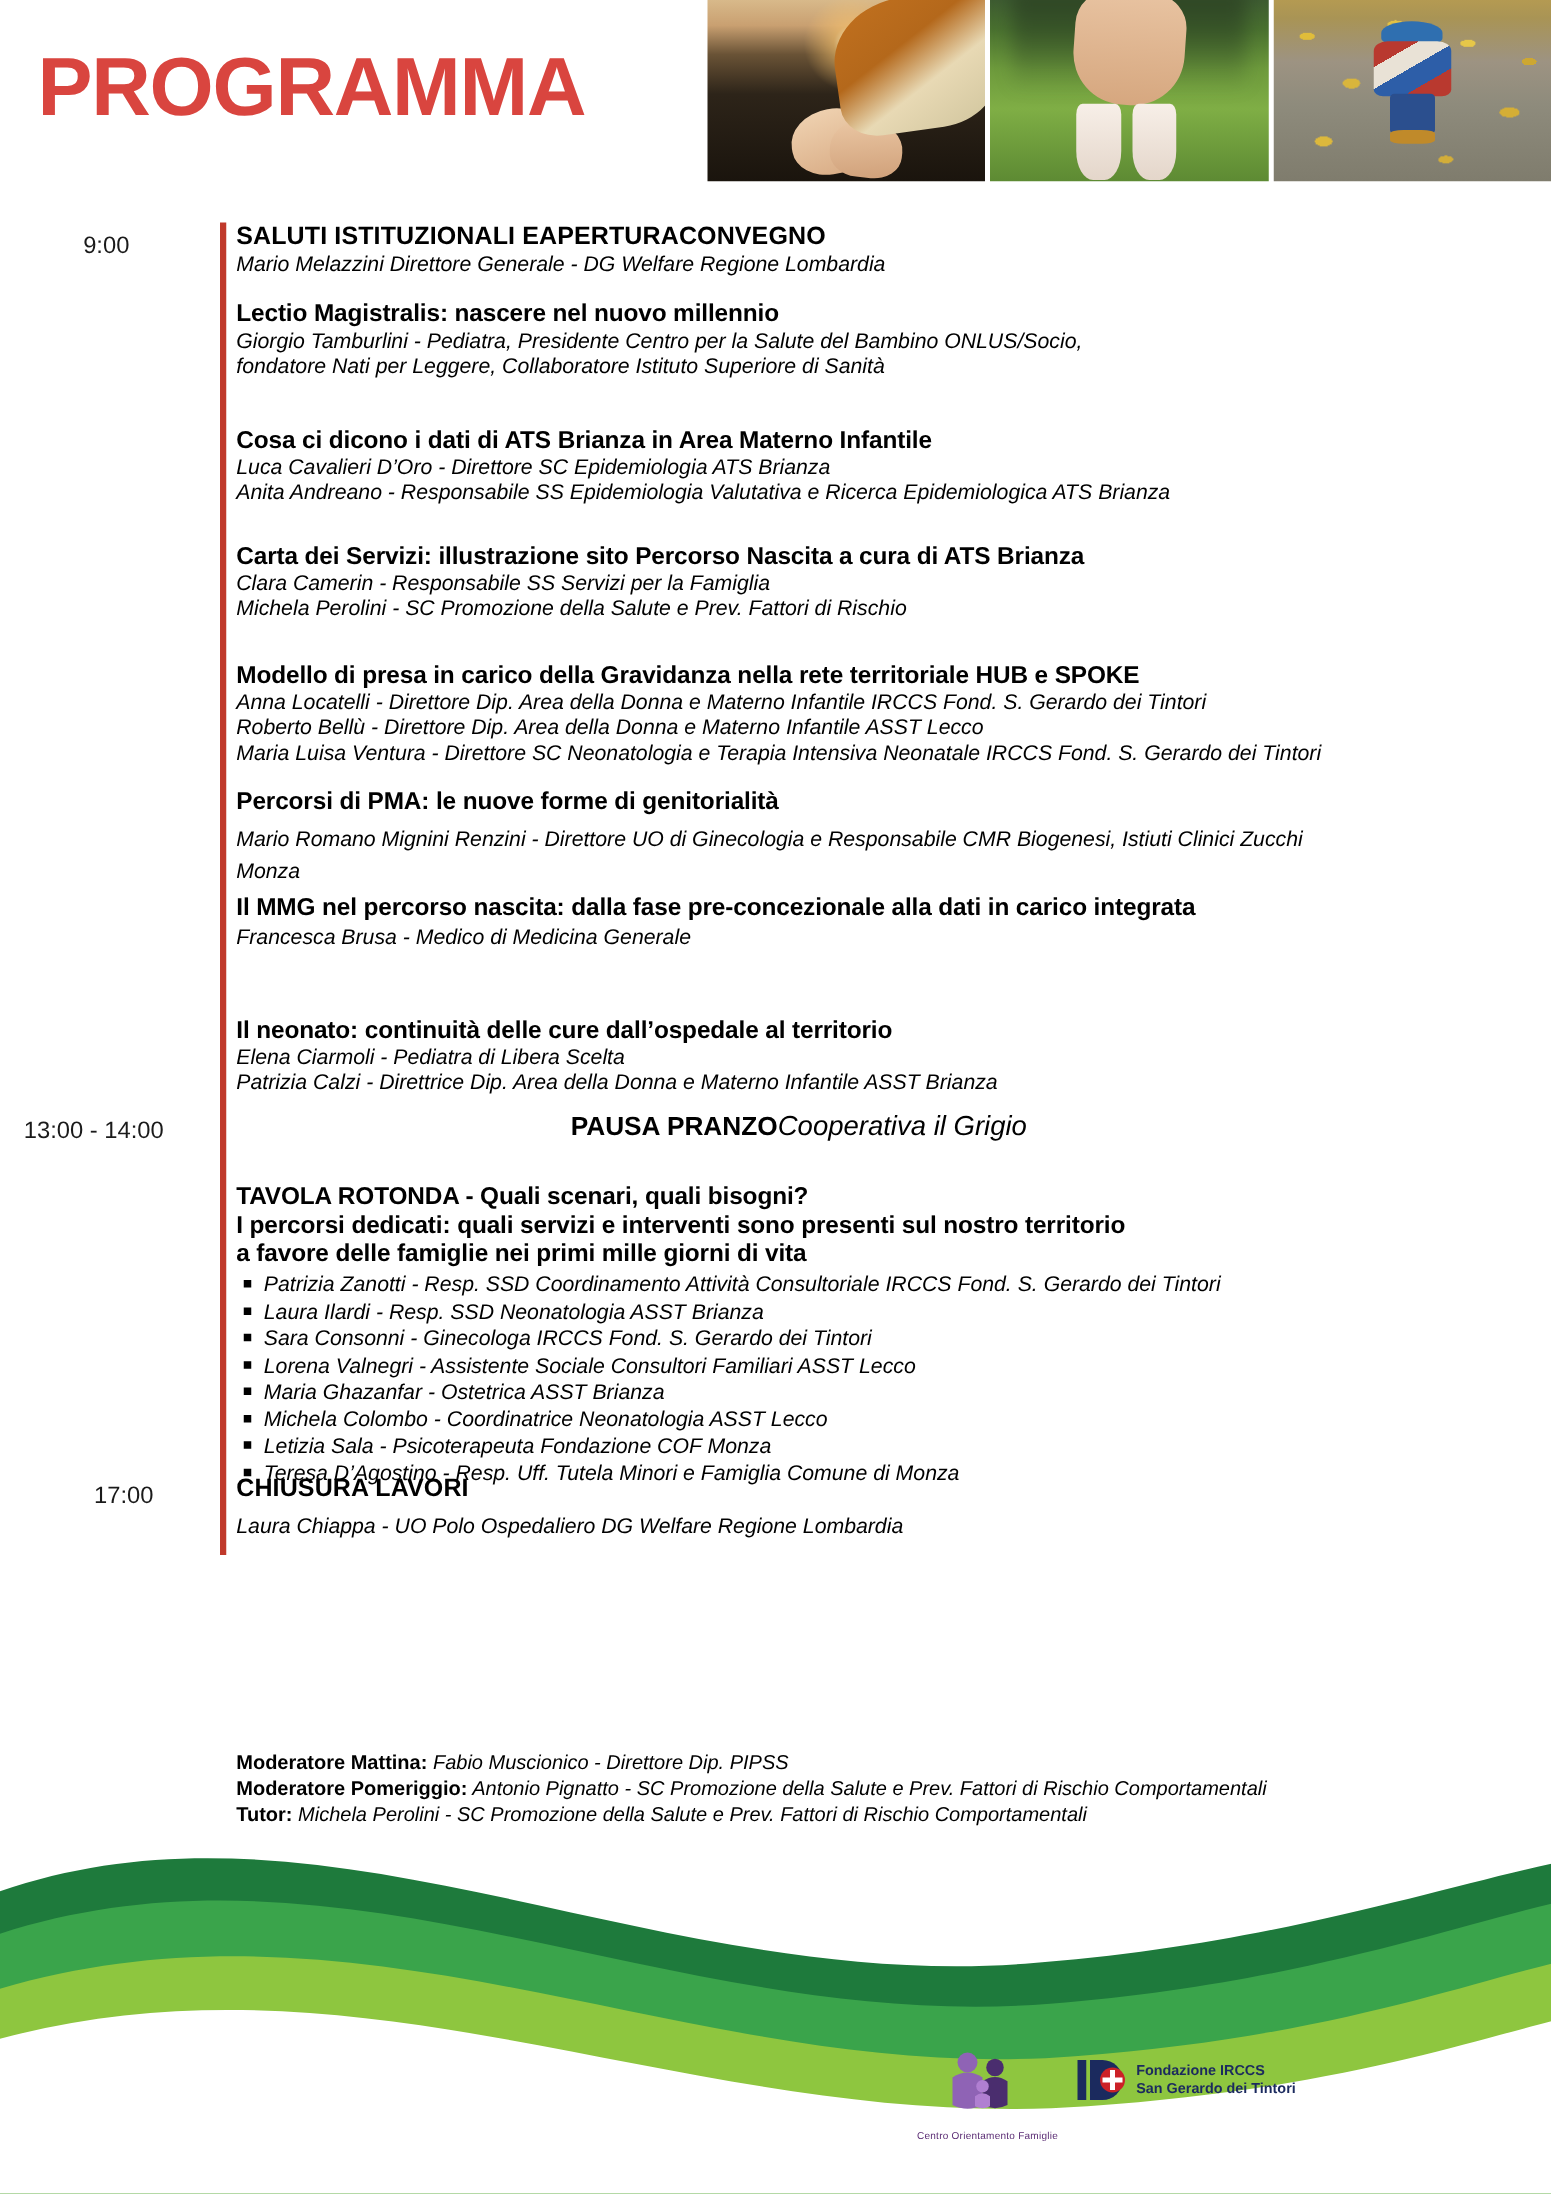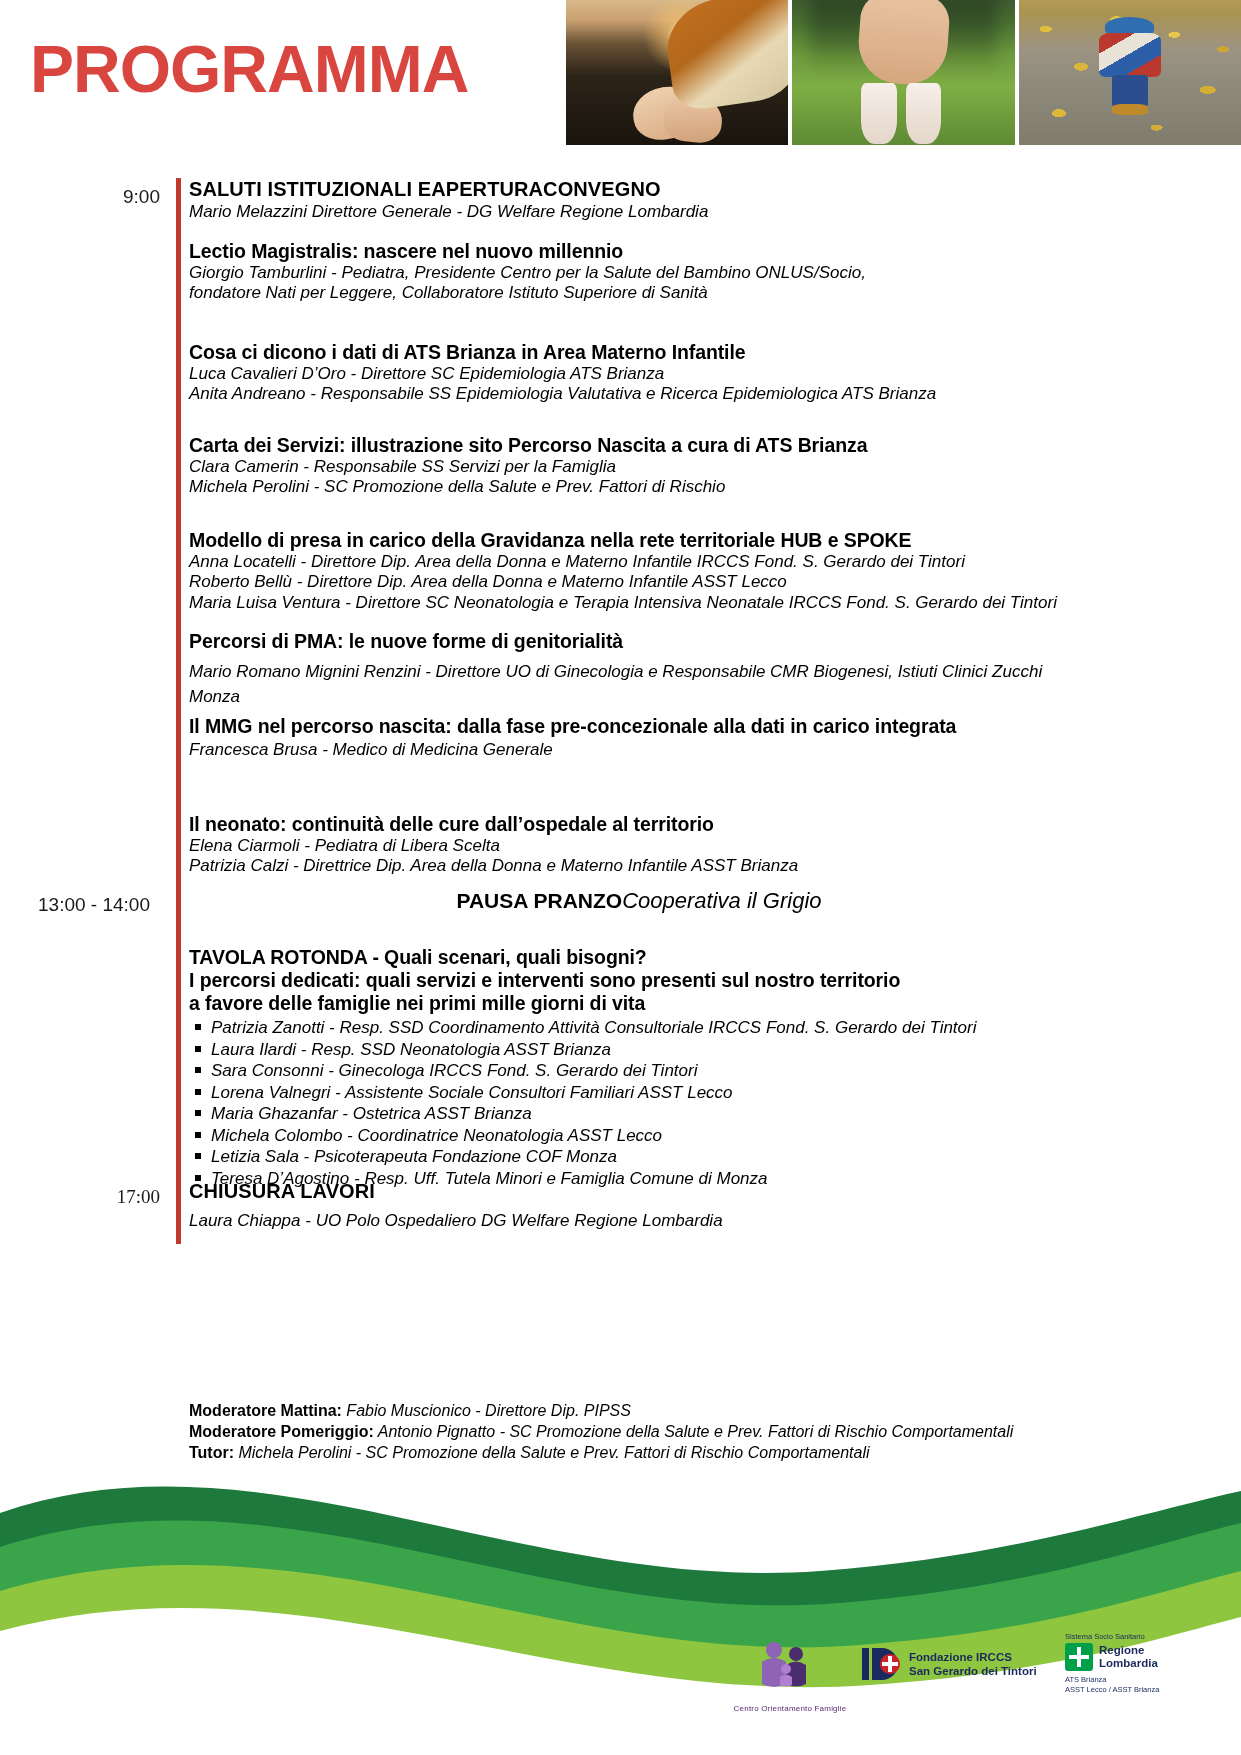--- a/index.html
+++ b/index.html
@@ -83,21 +83,21 @@
     border-radius:18% 18% 12% 12%;}
   .photo-3 .kid-legs{position:absolute;left:42%;top:52%;width:16%;height:22%;background:#2b4f8e;border-radius:10%;}
   .photo-3 .kid-shoe{position:absolute;left:42%;top:72%;width:16%;height:7%;background:#c08a2a;border-radius:30%;}
 
   
   #timeline-rule{position:absolute;left:176px;top:178px;width:5px;height:1066px;background:#c0392b;}
 
   
   #program{position:absolute;left:0;top:0;width:1241px;}
   .time-label{
-    position:absolute;width:150px;text-align:right;
+    position:absolute;width:150px;text-align:center;
     font-size:19px;color:#1a1a1a;font-family:"Liberation Sans", sans-serif;
   }
   .block{position:absolute;left:189px;width:900px;}
   .b-title{
     font-size:19.5px;font-weight:bold;color:#000;line-height:1.18;
     letter-spacing:-.1px;
   }
   .b-title.caps{font-size:20px;letter-spacing:.1px;}
   .b-speaker{
     font-size:17px;font-style:italic;color:#000;line-height:1.2;
@@ -230,21 +230,21 @@
       <li>Laura Ilardi - Resp. SSD Neonatologia ASST Brianza</li>
       <li>Sara Consonni - Ginecologa IRCCS Fond. S. Gerardo dei Tintori</li>
       <li>Lorena Valnegri - Assistente Sociale Consultori Familiari ASST Lecco</li>
       <li>Maria Ghazanfar - Ostetrica ASST Brianza</li>
       <li>Michela Colombo - Coordinatrice Neonatologia ASST Lecco</li>
       <li>Letizia Sala - Psicoterapeuta Fondazione COF Monza</li>
       <li>Teresa D’Agostino - Resp. Uff. Tutela Minori e Famiglia Comune di Monza</li>
     </ul>
   </div>
 
-  <div class="time-label" style="left:10px;top:1186px;font-family:Liberation Serif, serif;">17:00</div>
+  <div class="time-label" style="left:24px;top:1186px;">17:00</div>
   <div class="block" style="top:1180px;">
     <div class="b-title caps">CHIUSURA LAVORI</div>
     <div class="b-speaker" style="margin-top:7px;">Laura Chiappa - UO Polo Ospedaliero DG Welfare Regione Lombardia</div>
   </div>
 </div>
 
 <div id="moderators">
   <div><b>Moderatore Mattina:</b><span> Fabio Muscionico - Direttore Dip. PIPSS</span></div>
   <div><b>Moderatore Pomeriggio:</b><span> Antonio Pignatto - SC Promozione della Salute e Prev. Fattori di Rischio Comportamentali</span></div>
   <div><b>Tutor:</b><span> Michela Perolini - SC Promozione della Salute e Prev. Fattori di Rischio Comportamentali</span></div>
@@ -282,27 +282,13 @@
         <rect x="28" y="12" width="4" height="16" fill="#ffffff"></rect>
         <rect x="22" y="18" width="16" height="4" fill="#ffffff"></rect>
       </svg>
     </div>
     <div class="irccs-text">
       <div>Fondazione IRCCS</div>
       <div>San Gerardo dei Tintori</div>
     </div>
   </div>
 
-  <div class="logo" id="logo-regione">
-    <div class="rl-top">Sistema Socio Sanitario</div>
-    <div class="rl-row">
-      <div class="rl-mark"></div>
-      <div class="rl-name">
-        <div>Regione</div>
-        <div>Lombardia</div>
-      </div>
-    </div>
-    <div class="rl-sub">
-      <div>ATS Brianza</div>
-      <div>ASST Lecco / ASST Brianza</div>
-    </div>
-  </div>
 </div>
 
 </body></html>

